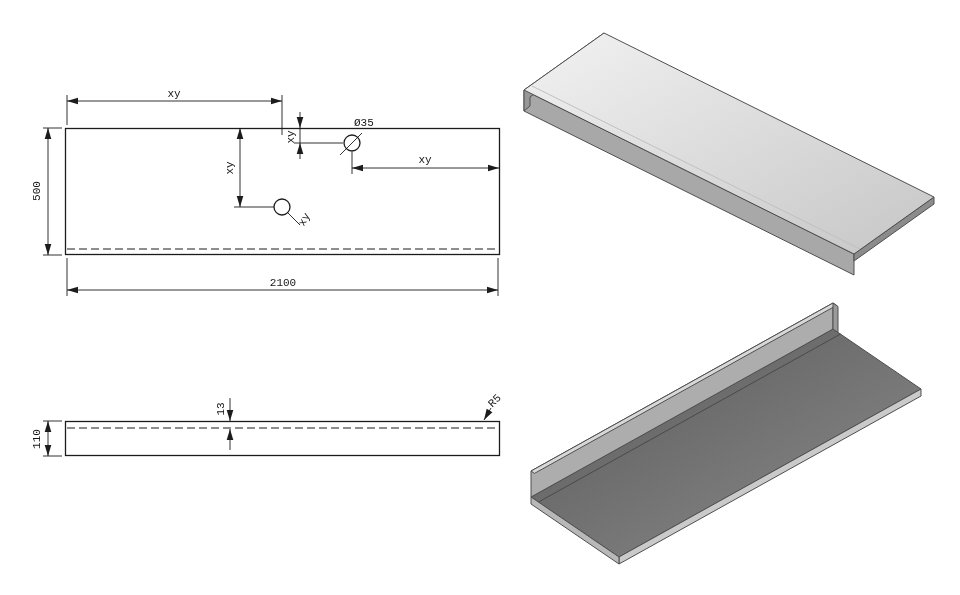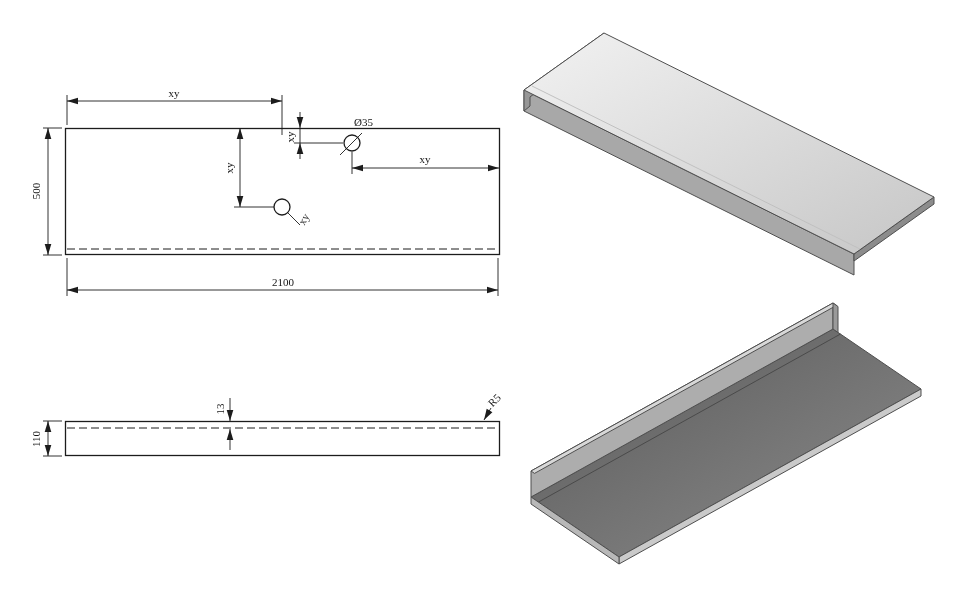--- a/index.html
+++ b/index.html
@@ -1,18 +1,18 @@
 <!DOCTYPE html>
 <html><head>
 <meta charset="utf-8">
 <style>
   html,body{margin:0;padding:0;background:#ffffff;}
   .canvas{
     width:960px;height:595px;position:relative;background:#ffffff;
-    font-family:Liberation Serif, serif;overflow:hidden;
+    font-family:Liberation Mono, monospace;overflow:hidden;
   }
   svg{display:block;}
   svg text{font-size:11px;fill:#161616;}
   .outline{stroke:#1c1c1c;stroke-width:1.3;fill:none;}
   .dim{stroke:#1c1c1c;stroke-width:0.9;fill:none;}
   .dash{stroke:#1c1c1c;stroke-width:1;stroke-dasharray:8 4;fill:none;}
   .iso{stroke:#4f4f4f;stroke-width:1;stroke-linejoin:round;}
   .isoline{stroke-width:1;fill:none;}
 </style>
 </head>

